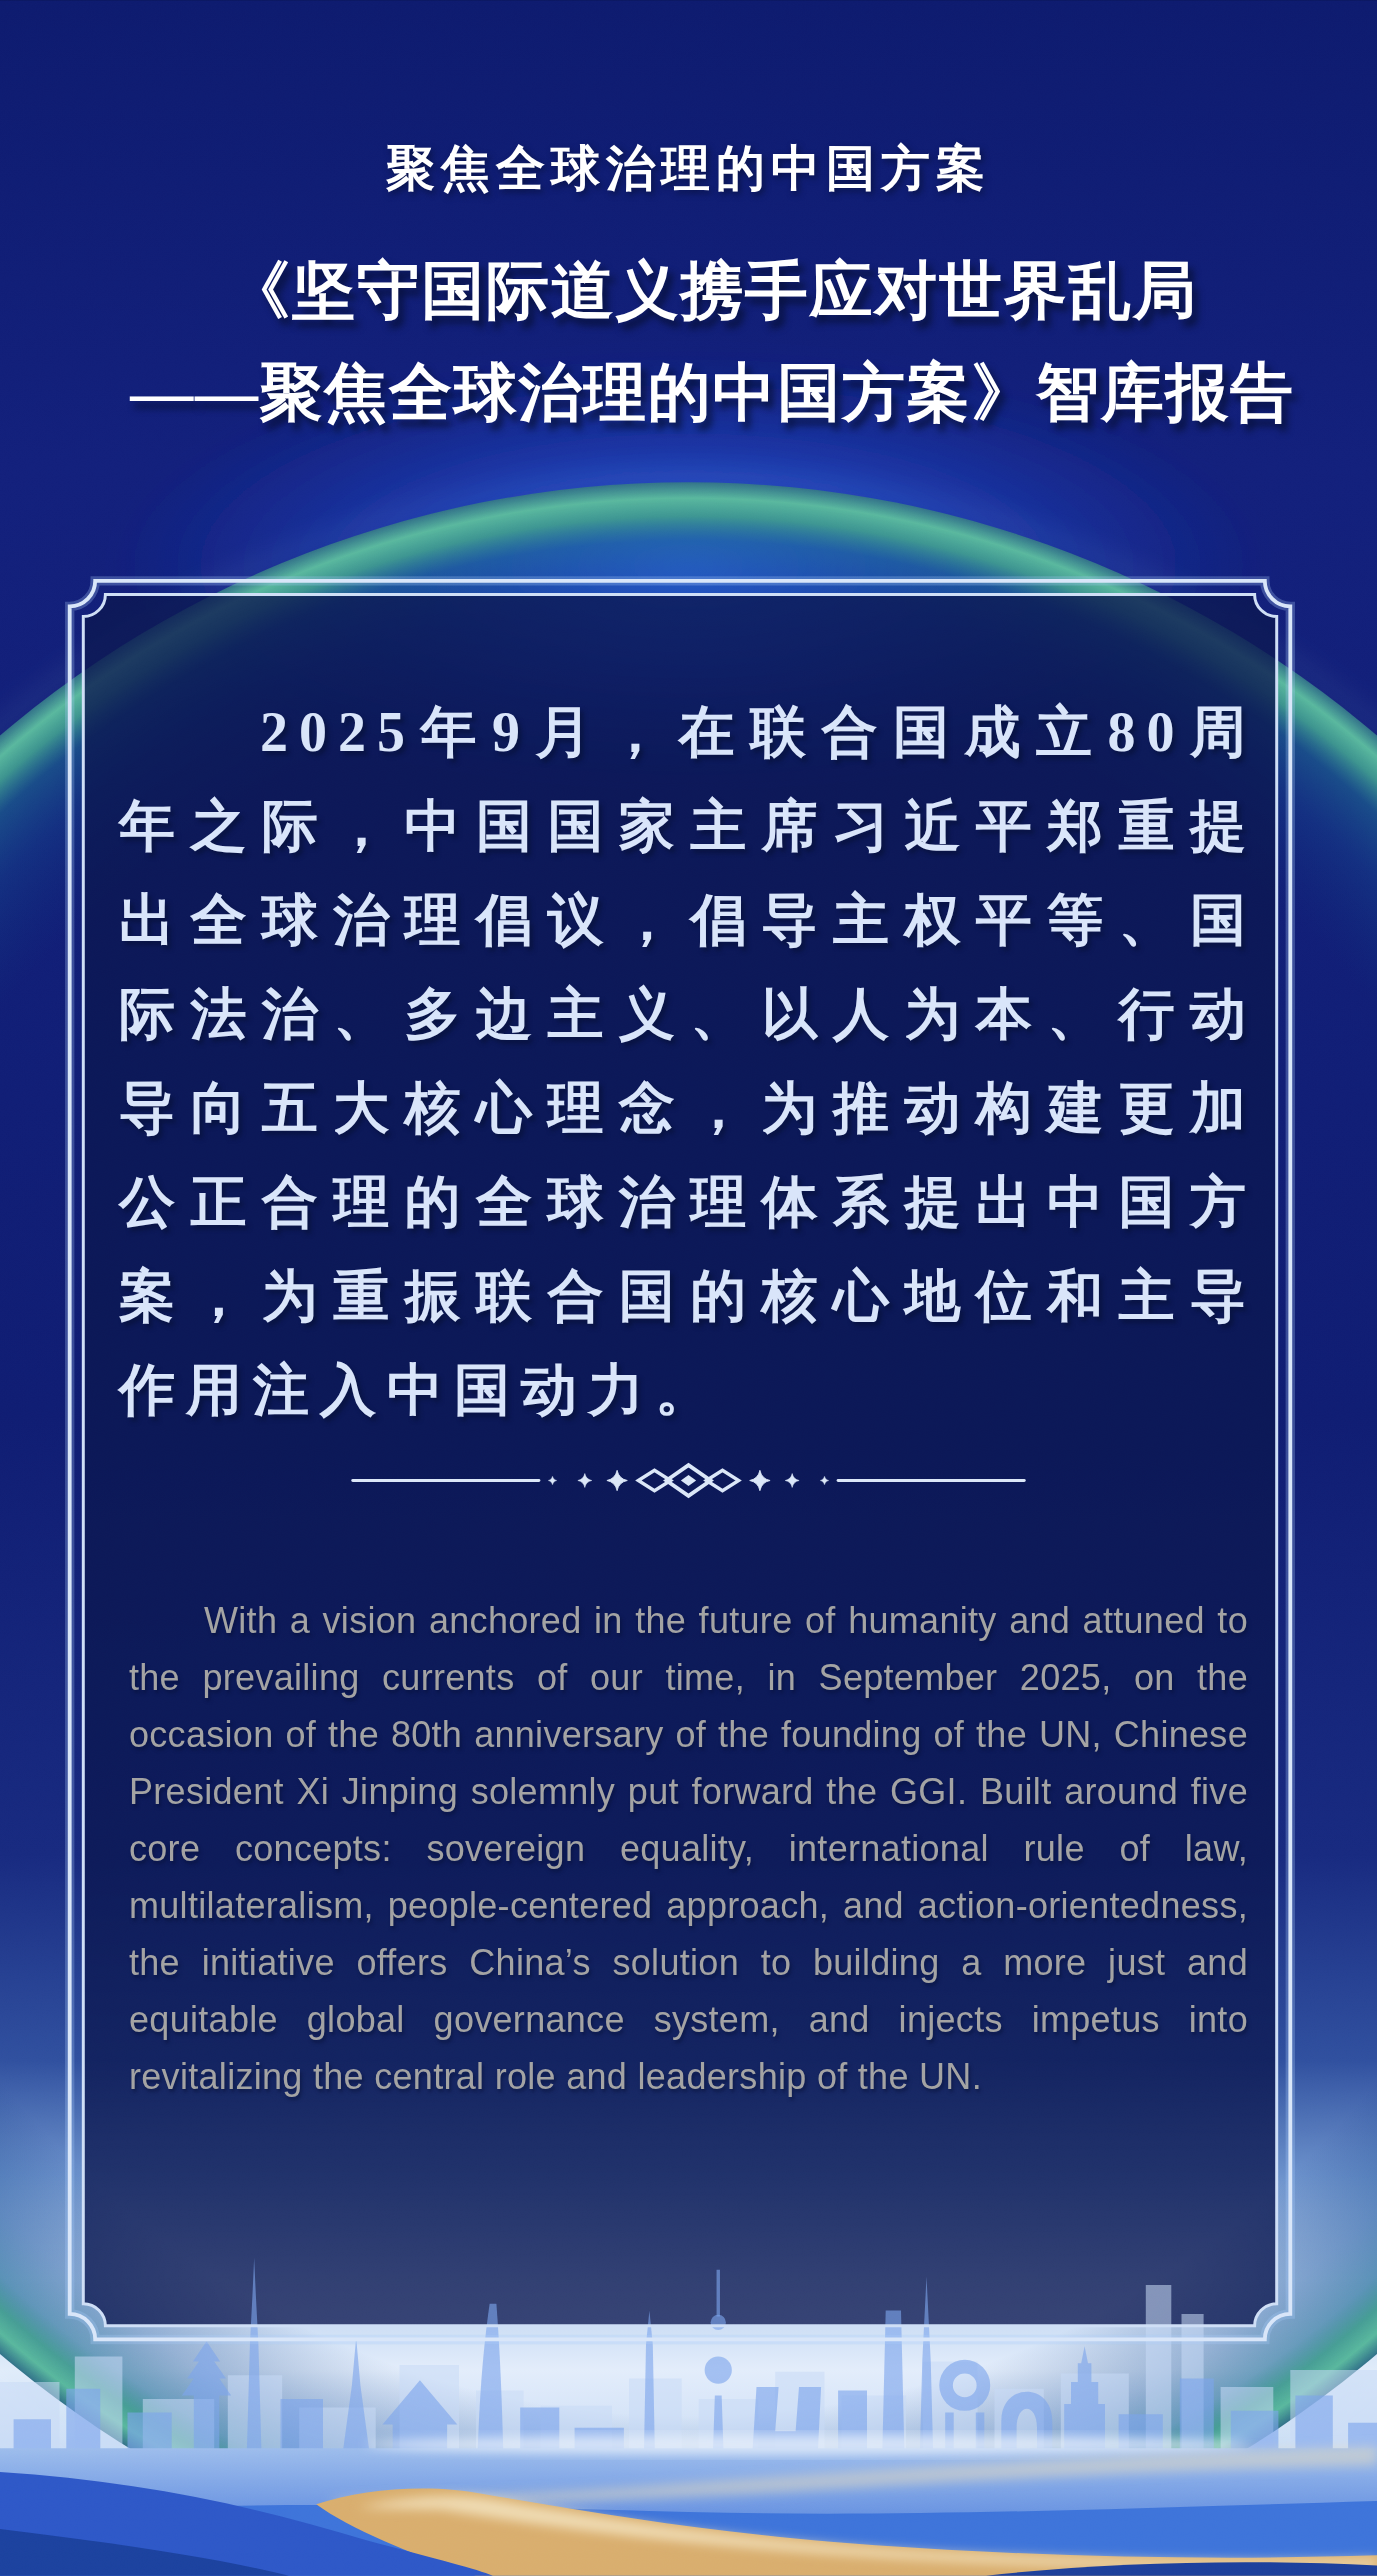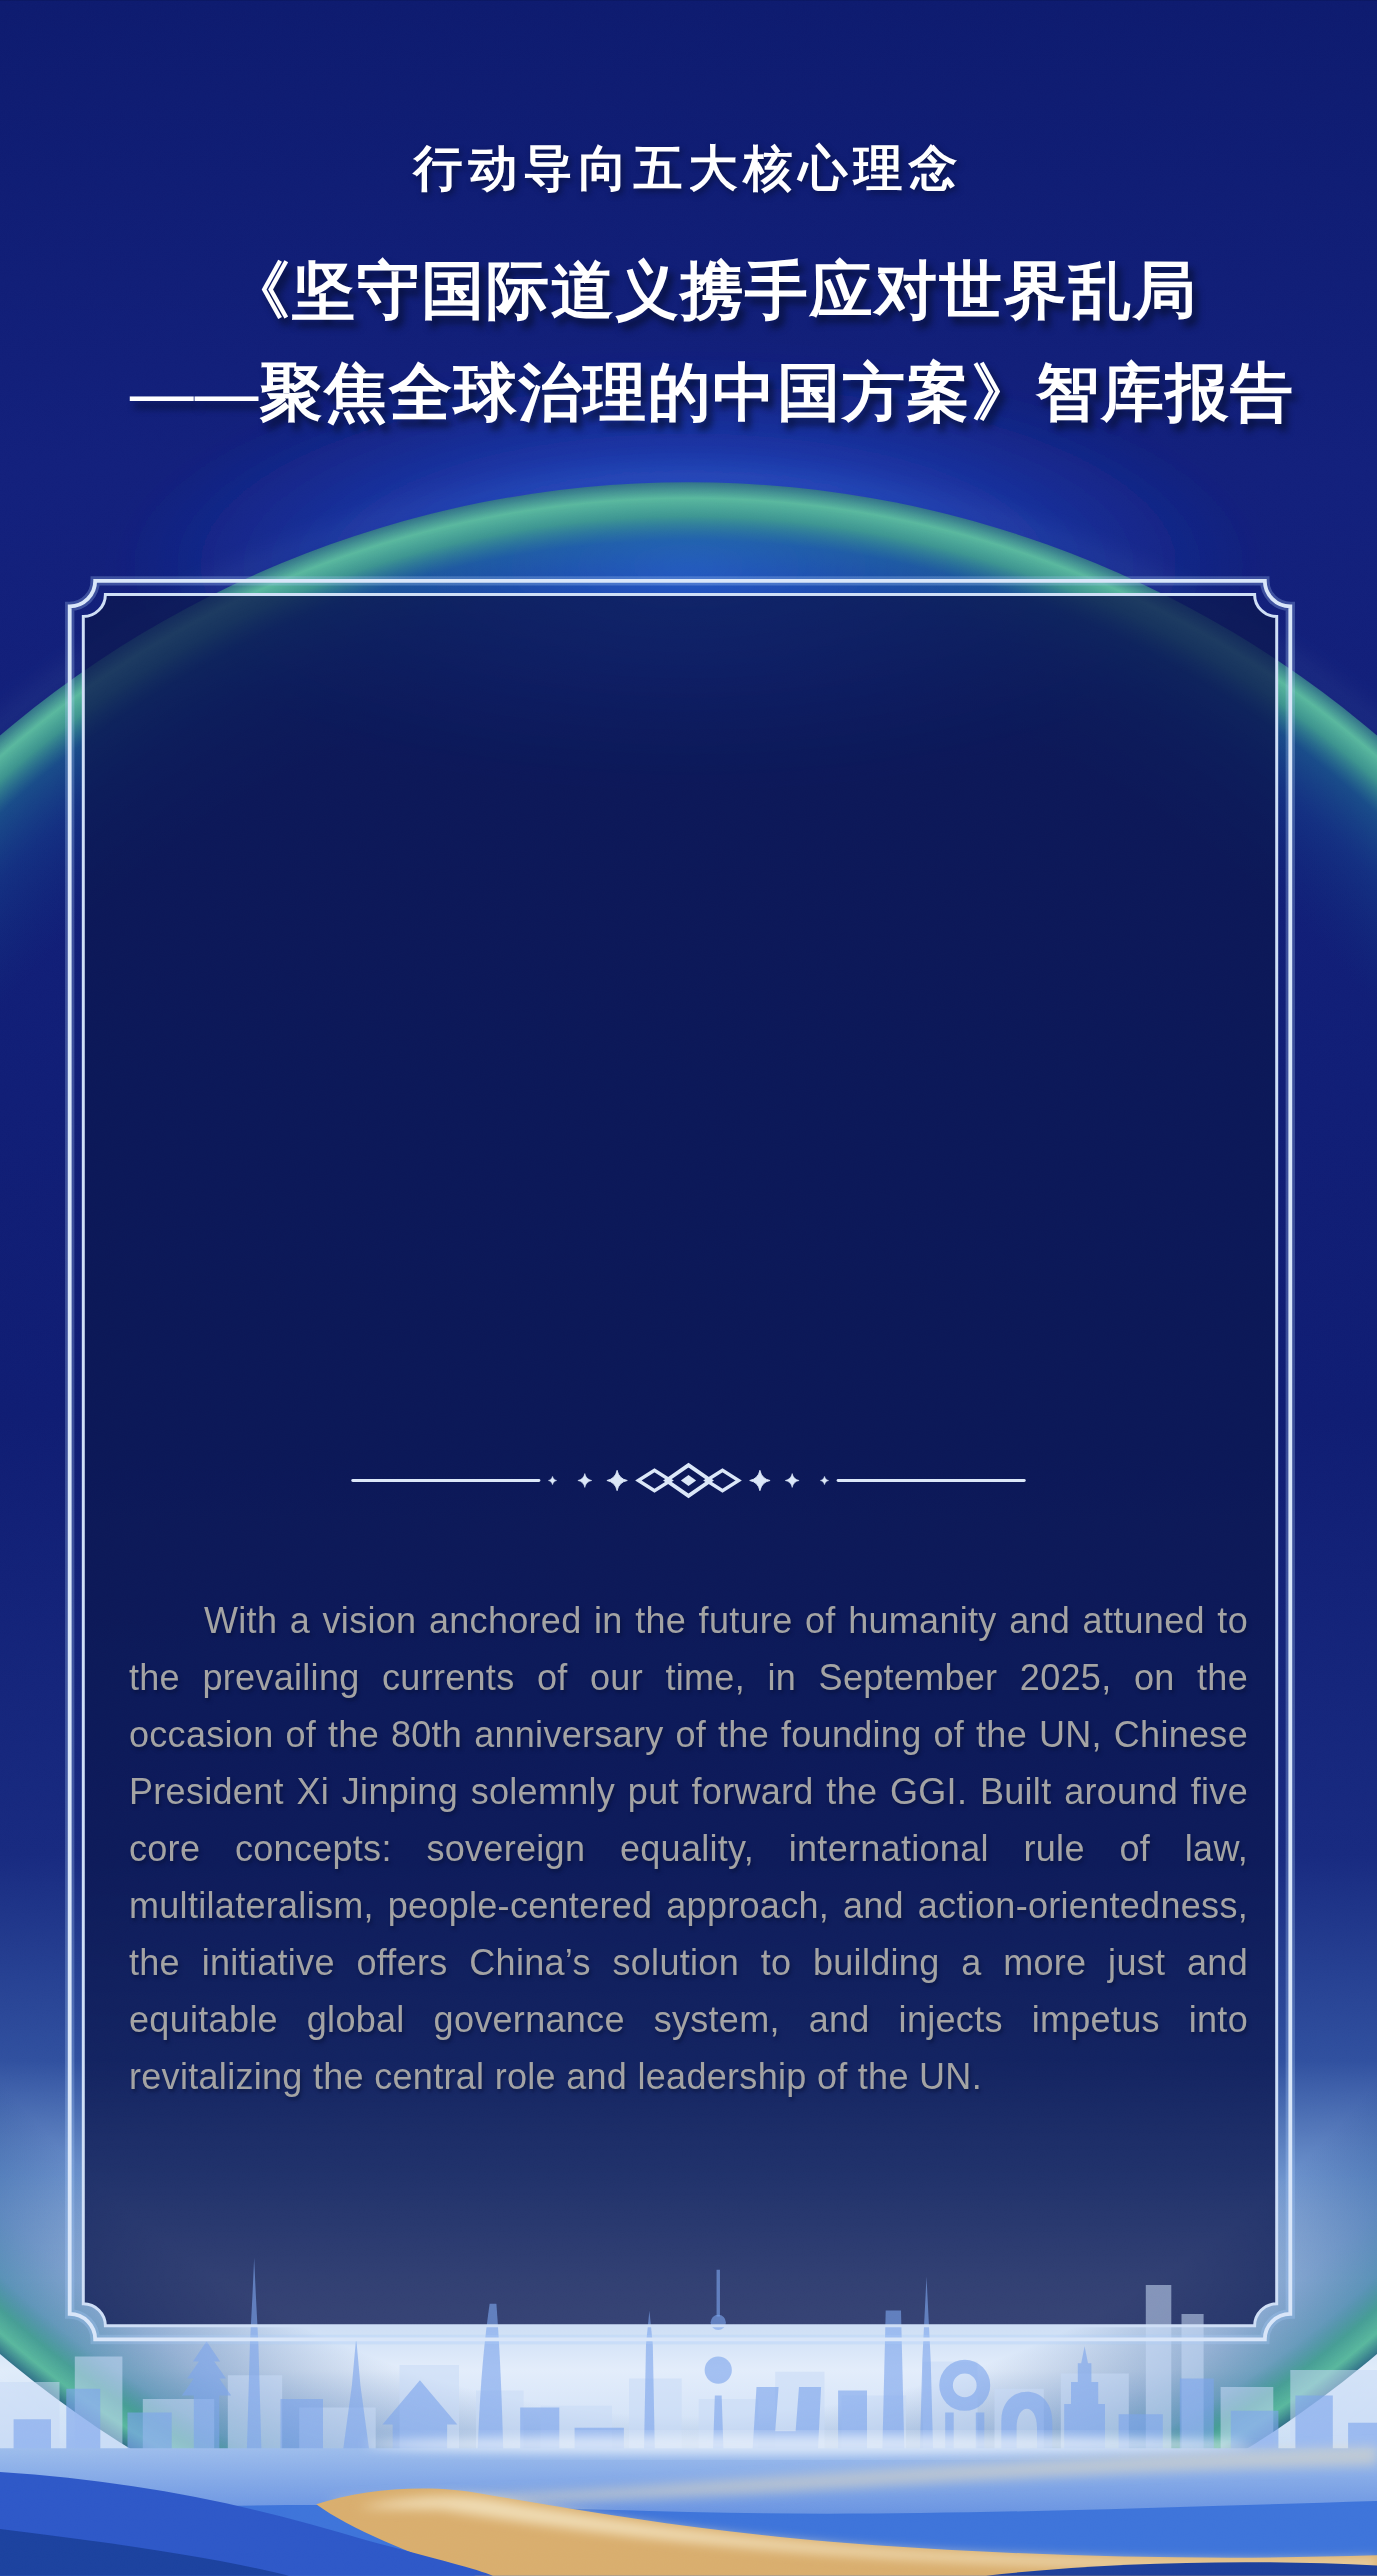--- a/index.html
+++ b/index.html
@@ -139,23 +139,24 @@
   </svg>
 
   <svg class="layer" width="1377" height="2576" viewBox="0 0 1620 3030">
     <g fill="none" stroke-linecap="round">
       <path stroke="rgba(170,205,250,0.28)" stroke-width="11" d="M112,683 H1488 A30,30 0 0 0 1518,713 V2722 A30,30 0 0 0 1488,2752 H112 A30,30 0 0 0 82,2722 V713 A30,30 0 0 0 112,683 Z"></path>
       <path stroke="#d9e6f9" stroke-width="4.5" d="M112,683 H1488 A30,30 0 0 0 1518,713 V2722 A30,30 0 0 0 1488,2752 H112 A30,30 0 0 0 82,2722 V713 A30,30 0 0 0 112,683 Z"></path>
       <path stroke="#cfdff6" stroke-width="3.5" d="M124,699 H1476 A26,26 0 0 0 1502,725 V2710 A26,26 0 0 0 1476,2736 H124 A26,26 0 0 0 98,2710 V725 A26,26 0 0 0 124,699 Z"></path>
     </g>
   </svg>
 
-  <div class="txt publisher">行动导向五大核心理念</div>
+  <div class="txt publisher">聚焦全球治理的中国方案</div>
   <div class="txt title l1">《坚守国际道义携手应对世界乱局</div>
   <div class="txt title l2">——聚焦全球治理的中国方案》智库报告</div>
+  <div class="txt zh">2025年9月，在联合国成立80周年之际，中国国家主席习近平郑重提出全球治理倡议，倡导主权平等、国际法治、多边主义、以人为本、行动导向五大核心理念，为推动构建更加公正合理的全球治理体系提出中国方案，为重振联合国的核心地位和主导作用注入中国动力。</div>
 
   <svg class="divider" width="697" height="51" viewBox="0 0 820 60">
     <defs>
       <path id="spark" d="M0,-12 Q2,-2 12,0 Q2,2 0,12 Q-2,2 -12,0 Q-2,-2 0,-12 Z"></path>
     </defs>
     <g stroke="#dbe7f8" fill="#dbe7f8">
       <path d="M15,30 H234" stroke-width="3.5" stroke-linecap="round" fill="none"></path>
       <path d="M586,30 H805" stroke-width="3.5" stroke-linecap="round" fill="none"></path>
       <use href="#spark" transform="translate(250,30) scale(0.42)"></use>
       <use href="#spark" transform="translate(288,30) scale(0.68)"></use>

